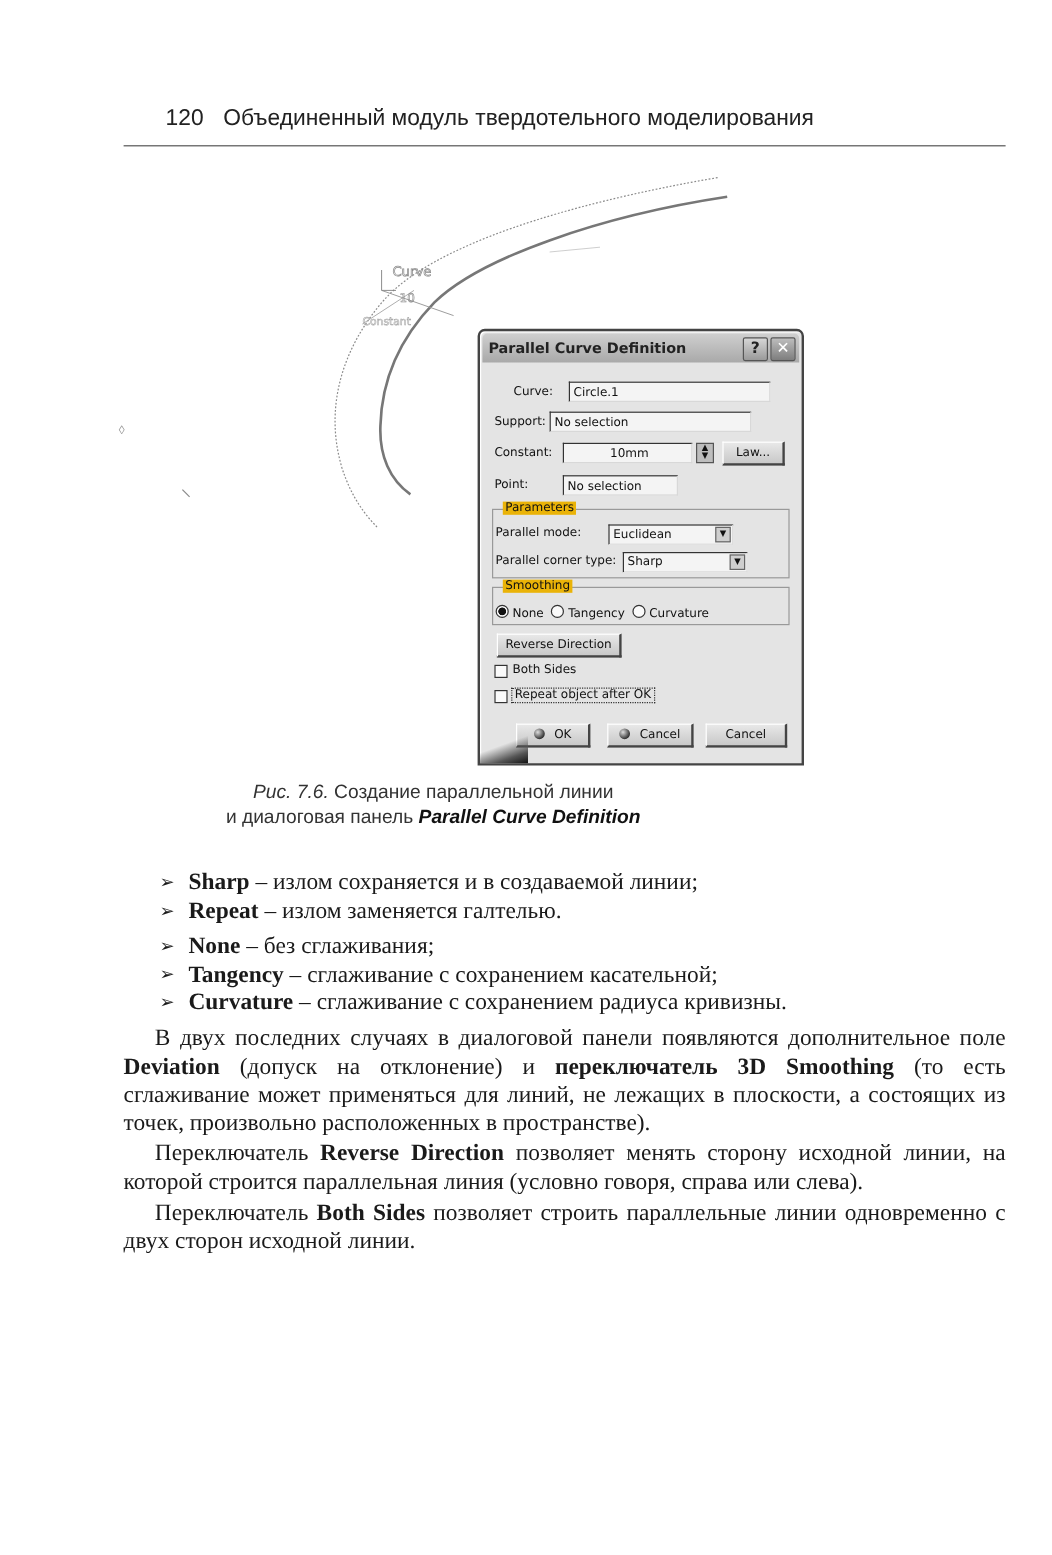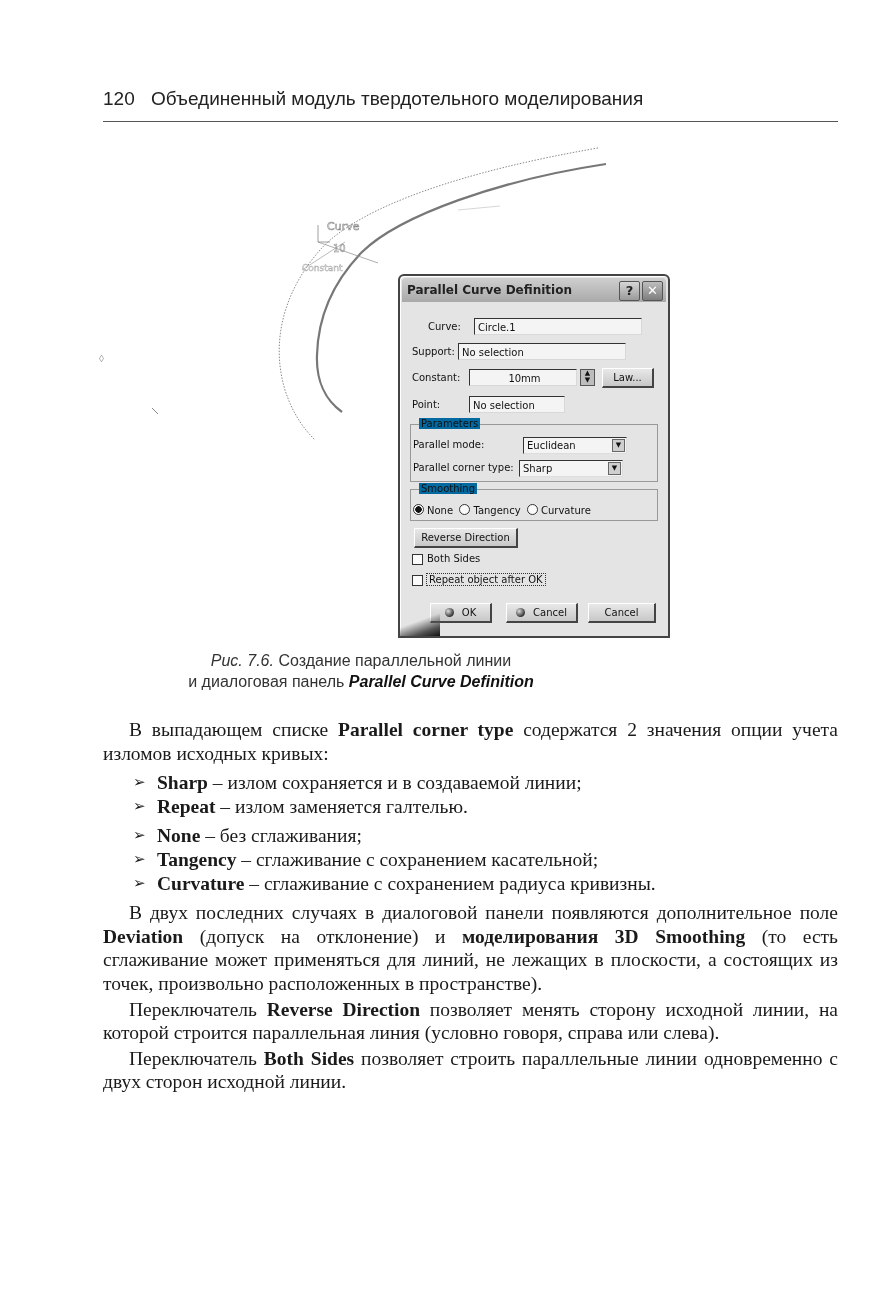--- a/index.html
+++ b/index.html
@@ -1,21 +1,21 @@
 <!DOCTYPE html>
 <html><head>
 <meta charset="utf-8">
 <style>
   html, body { margin: 0; padding: 0; background: #ffffff; }
   body { width: 877px; height: 1296px; position: relative; overflow: hidden; color: #1a1a1a; }
   .page { position: absolute; left: 0; top: 0; width: 877px; height: 1296px; }
 
   .running-head { position: absolute; left: 103px; top: 88px; width: 735px; height: 36px;
     font-family: "Liberation Sans", sans-serif; font-size: 19px; color: #222; }
-  .running-head .pno { display: inline-block; width: 48px; }
+  .running-head .pno { display: inline-block; width: 48px; margin-left: 35px; }
   .running-head .rule { position: absolute; left: 0; right: 0; top: 33px; border-top: 1.5px solid #555; }
 
   
   .figure { position: absolute; left: 0; top: 130px; width: 877px; height: 520px; }
   .cad-svg { position: absolute; left: 0; top: 0; }
 
   .dialog { position: absolute; left: 398px; top: 144px; width: 268px; height: 360px;
     background: #e4e4e4; border: 2px solid #444; border-radius: 6px 6px 0 0;
     font-family: "DejaVu Sans", sans-serif; font-size: 10px; color: #111;
     box-shadow: inset 1px 1px 0 #fff; }
@@ -32,21 +32,21 @@
   .lbl { position: absolute; left: 0; top: 3px; white-space: nowrap; }
   .field { position: absolute; top: 0; height: 17px; background: #f4f4f4;
     border-top: 1px solid #333; border-left: 1px solid #333; border-right: 1px solid #d8d8d8; border-bottom: 1px solid #d8d8d8;
     padding-left: 3px; line-height: 17px; box-sizing: border-box; white-space: nowrap; }
   .spin { position: absolute; top: 0; width: 15px; height: 17px; background: #bdbdbd; border: 1px solid #555; box-sizing: border-box;
     font-size: 7px; line-height: 7px; text-align: center; }
   .btn { position: absolute; height: 20px; background: linear-gradient(#e8e8e8, #c8c8c8);
     border-top: 1px solid #fff; border-left: 1px solid #fff; border-right: 2px solid #444; border-bottom: 2px solid #444;
     box-sizing: border-box; text-align: center; line-height: 17px; white-space: nowrap; }
   .group { position: absolute; left: 10px; right: 10px; border: 1px solid #999; box-sizing: border-box; }
-  .group .legend { position: absolute; left: 8px; top: -7px; background: #0369a1; padding: 0 2px; }
+  .group .legend { position: absolute; left: 8px; top: -7px; background: #eab308; padding: 0 2px; }
   .combo { position: absolute; height: 17px; background: #f4f4f4; box-sizing: border-box;
     border-top: 1px solid #333; border-left: 1px solid #333; border-right: 1px solid #ddd; border-bottom: 1px solid #ddd;
     padding-left: 3px; line-height: 15px; }
   .combo .arrow { position: absolute; right: 1px; top: 1px; width: 13px; height: 13px; background: #cfcfcf;
     border: 1px solid #666; box-sizing: border-box; font-size: 7px; line-height: 11px; text-align: center; }
   .radio { display: inline-block; width: 9px; height: 9px; border: 1px solid #333; border-radius: 50%;
     vertical-align: -1px; margin-right: 3px; background: #fafafa; }
   .radio.on { background: radial-gradient(circle, #111 0 3px, #fafafa 3.5px); }
   .check { position: absolute; width: 11px; height: 11px; border: 1px solid #333; background: #fafafa; box-sizing: border-box; }
   .focus { border: 1px dotted #333; padding: 0 2px; }
@@ -121,21 +121,21 @@
         <span class="btn" style="left:190px; top:-1px; width:52px;">Law...</span>
       </div>
       <div class="row" style="top:120px; width:240px;">
         <span class="lbl">Point:</span>
         <span class="field" style="left:57px; width:96px;">No selection</span>
       </div>
 
       <div class="group" style="top:148px; height:58px;">
         <span class="legend">Parameters</span>
         <span class="lbl" style="left:2px; top:14px;">Parallel mode:</span>
-        <span class="combo" style="left:112px; top:12px; width:104px;">
+        <span class="combo" style="left:96px; top:12px; width:104px;">
           <span>Euclidean</span>
           <span class="arrow">▼</span>
         </span>
         <span class="lbl" style="left:2px; top:37px;">Parallel corner type:</span>
         <span class="combo" style="left:108px; top:35px; width:104px;">
           <span>Sharp</span>
           <span class="arrow">▼</span>
         </span>
       </div>
 
@@ -162,30 +162,29 @@
       <div class="corner-shadow"></div>
     </div>
 
     <div class="caption">
       <div><i>Рис. 7.6.</i> <span>Создание параллельной линии</span></div>
       <div><span>и диалоговая панель</span> <b>Parallel Curve Definition</b></div>
     </div>
   </div>
 
   <div class="body">
-    <p class="indent"><span>В выпадающем списке </span><b>Parallel corner type</b><span> содержатся 2 значения опции учета изломов исходных кривых:</span></p>
     <ul>
       <li><span class="bullet">➢</span><b>Sharp</b><span> – излом сохраняется и в создаваемой линии;</span></li>
       <li><span class="bullet">➢</span><b>Repeat</b><span> – излом заменяется галтелью.</span></li>
     </ul>
     <ul>
       <li><span class="bullet">➢</span><b>None</b><span> – без сглаживания;</span></li>
       <li><span class="bullet">➢</span><b>Tangency</b><span> – сглаживание с сохранением касательной;</span></li>
       <li><span class="bullet">➢</span><b>Curvature</b><span> – сглаживание с сохранением радиуса кривизны.</span></li>
     </ul>
-    <p class="indent"><span>В двух последних случаях в диалоговой панели появляются дополнительное поле </span><b>Deviation</b><span> (допуск на отклонение) и </span><b>моделирования 3D Smoothing</b><span> (то есть сглаживание может применяться для линий, не лежащих в плоскости, а состоящих из точек, произвольно расположенных в пространстве).</span></p>
+    <p class="indent"><span>В двух последних случаях в диалоговой панели появляются дополнительное поле </span><b>Deviation</b><span> (допуск на отклонение) и </span><b>переключатель 3D Smoothing</b><span> (то есть сглаживание может применяться для линий, не лежащих в плоскости, а состоящих из точек, произвольно расположенных в пространстве).</span></p>
     <div class="gap"></div>
     <p class="indent"><span>Переключатель </span><b>Reverse Direction</b><span> позволяет менять сторону исходной линии, на которой строится параллельная линия (условно говоря, справа или слева).</span></p>
     <div class="gap"></div>
     <p class="indent"><span>Переключатель </span><b>Both Sides</b><span> позволяет строить параллельные линии одновременно с двух сторон исходной линии.</span></p>
     <div class="gap"></div>
   </div>
 </div>
 
 </body></html>

